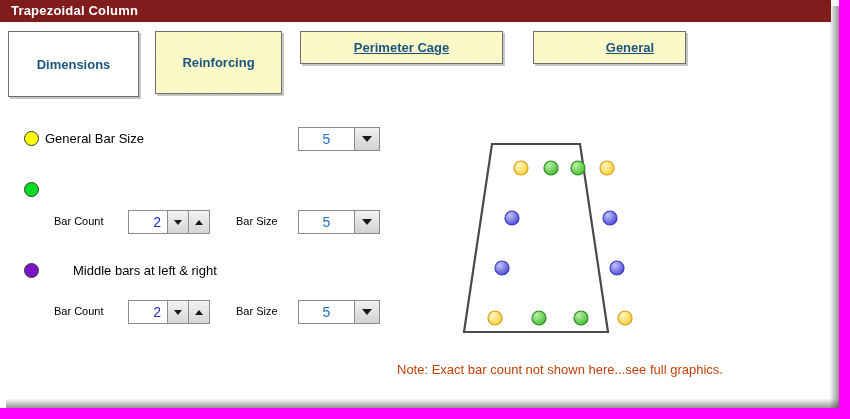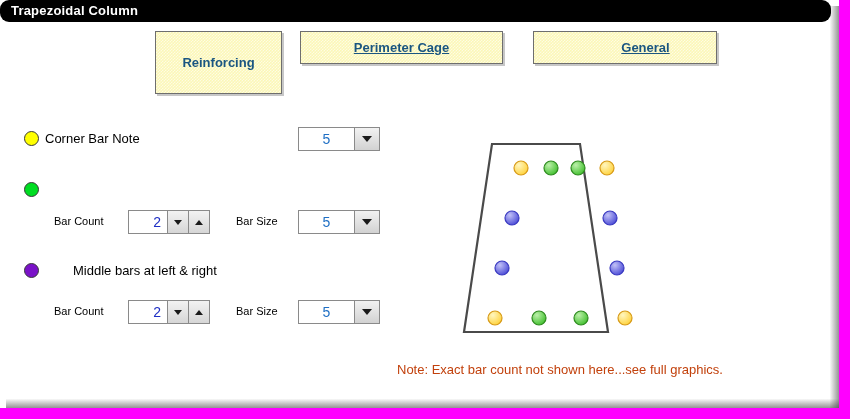--- a/index.html
+++ b/index.html
@@ -60,22 +60,21 @@
     height: 402px;
     background: #ffffff;
     overflow: hidden;
   }
   .titlebar {
     position: absolute;
     left: 0;
     top: 0;
     width: 831px;
     height: 22px;
-    background: #000000;
-    border-radius: 9px;
+    background: #7f1d1d;
   }
   .titlebar-text {
     position: absolute;
     left: 11px;
     top: 3px;
     font-size: 13px;
     font-weight: bold;
     color: #ffffff;
     letter-spacing: 0.2px;
     white-space: nowrap;
@@ -103,21 +102,21 @@
       linear-gradient(45deg, rgba(255,255,255,0.55) 25%, transparent 25%, transparent 75%, rgba(255,255,255,0.55) 75%),
       linear-gradient(45deg, rgba(255,255,255,0.55) 25%, transparent 25%, transparent 75%, rgba(255,255,255,0.55) 75%);
     background-size: 3px 3px;
     background-position: 0 0, 1.5px 1.5px;
   }
   .tab .u { text-decoration: underline; }
 
   #tab-dimensions { left: 8px;   top: 31px; width: 131px; height: 66px; }
   #tab-reinforcing{ left: 155px; top: 31px; width: 127px; height: 63px; }
   #tab-perimeter  { left: 300px; top: 31px; width: 203px; height: 33px; }
-  #tab-general    { left: 533px; top: 31px; width: 184px; height: 33px; padding-left: 41px; }
+  #tab-general    { left: 533px; top: 31px; width: 153px; height: 33px; padding-left: 41px; }
 
   
   .bullet {
     position: absolute;
     width: 15px;
     height: 15px;
     border-radius: 50%;
     border: 1px solid #3a3a3a;
     box-sizing: border-box;
   }
@@ -228,35 +227,38 @@
 <body>
 
 <div id="app">
 
   <div class="window">
 
     <div class="titlebar">
       <div class="titlebar-text">Trapezoidal Column</div>
     </div>
 
+    <div id="tab-dimensions" class="tab active">
+      <span>Dimensions</span>
+    </div>
 
     <div id="tab-reinforcing" class="tab inactive">
       <span>Reinforcing</span>
     </div>
 
     <div id="tab-perimeter" class="tab inactive">
       <span class="u">Perimeter Cage</span>
     </div>
 
     <div id="tab-general" class="tab inactive">
       <span class="u">General</span>
     </div>
 
     <div class="bullet" id="bullet-corner" style="left: 24px; top: 131px; background: rgb(255, 255, 0);"></div>
-    <div class="field-label" style="left:45px; top:131px;">Corner Bar Note</div>
+    <div class="field-label" style="left:45px; top:131px;">General Bar Size</div>
 
     <div class="combo" style="left:298px; top:127px;">
       <div class="val">5</div>
       <div class="arrowbtn">
         <span class="caret-down"></span>
       </div>
     </div>
 
     <div class="bullet" id="bullet-topbottom" style="left: 24px; top: 182px; background: rgb(0, 221, 34);"></div>
 

